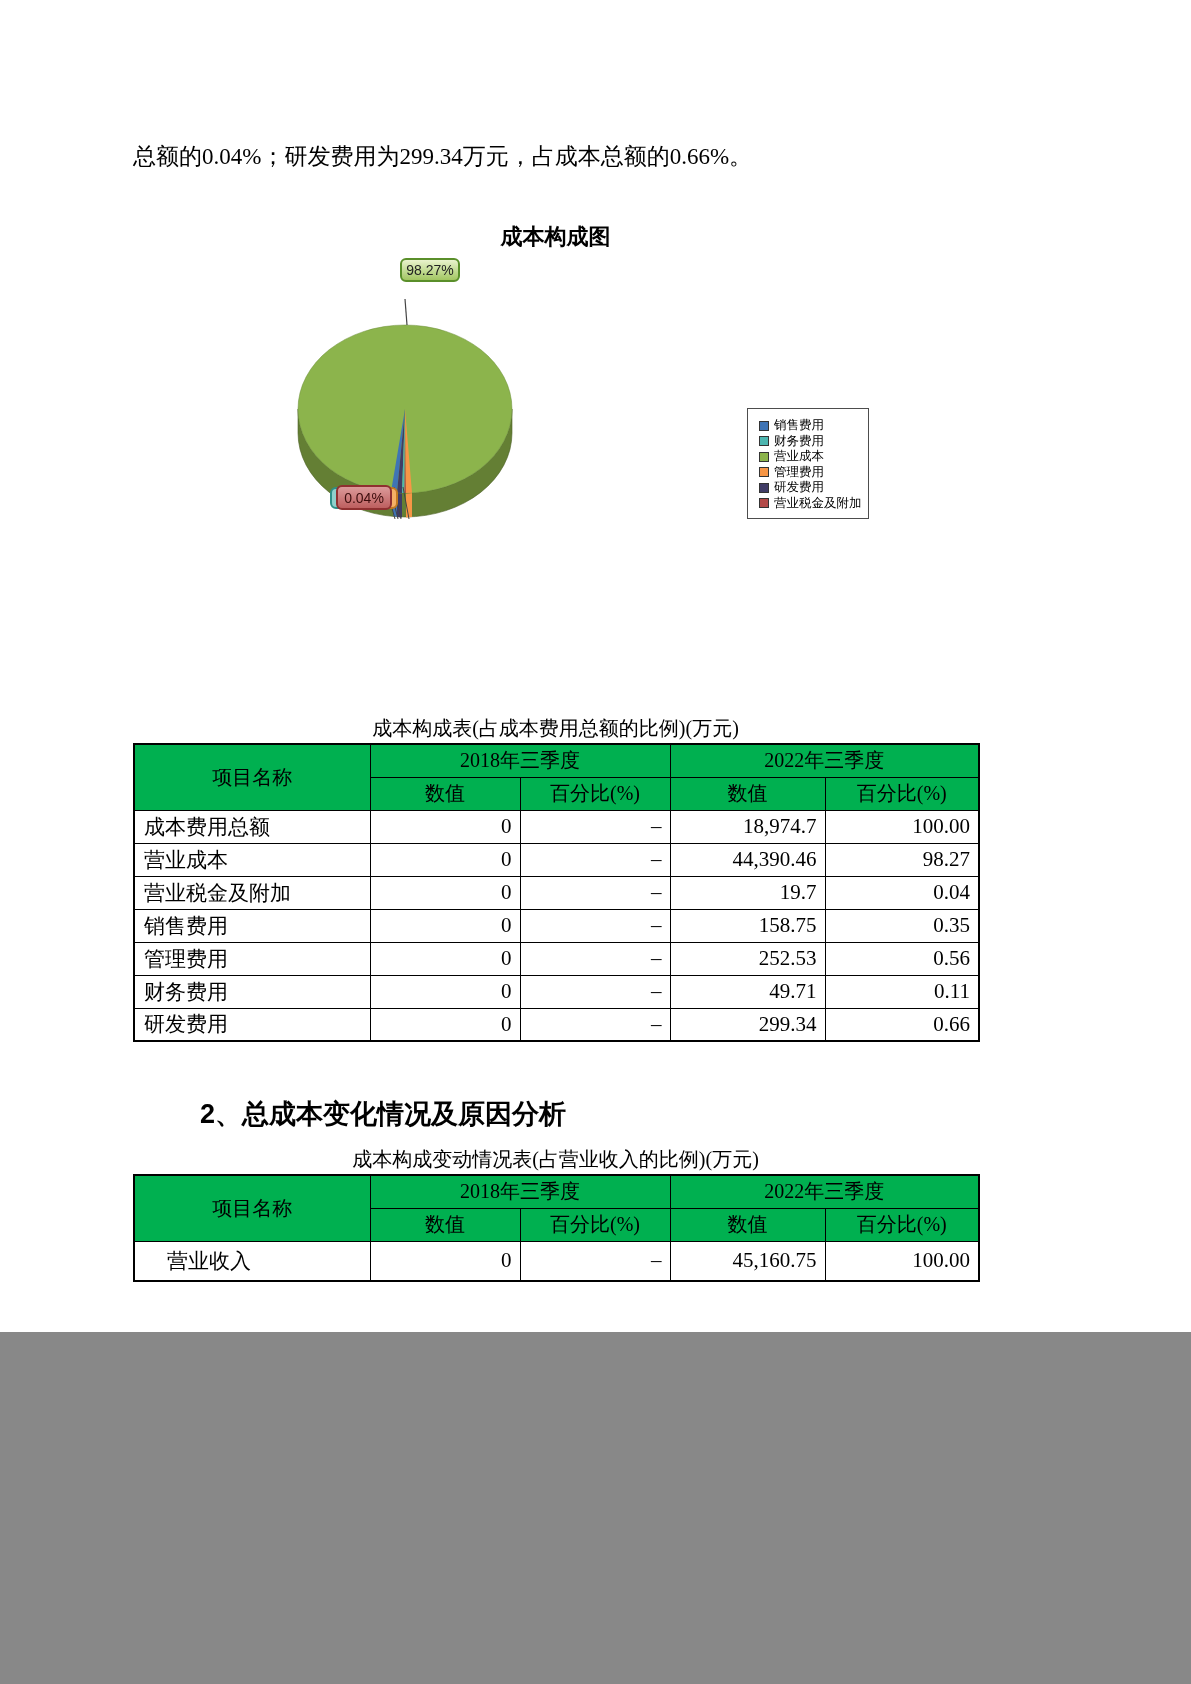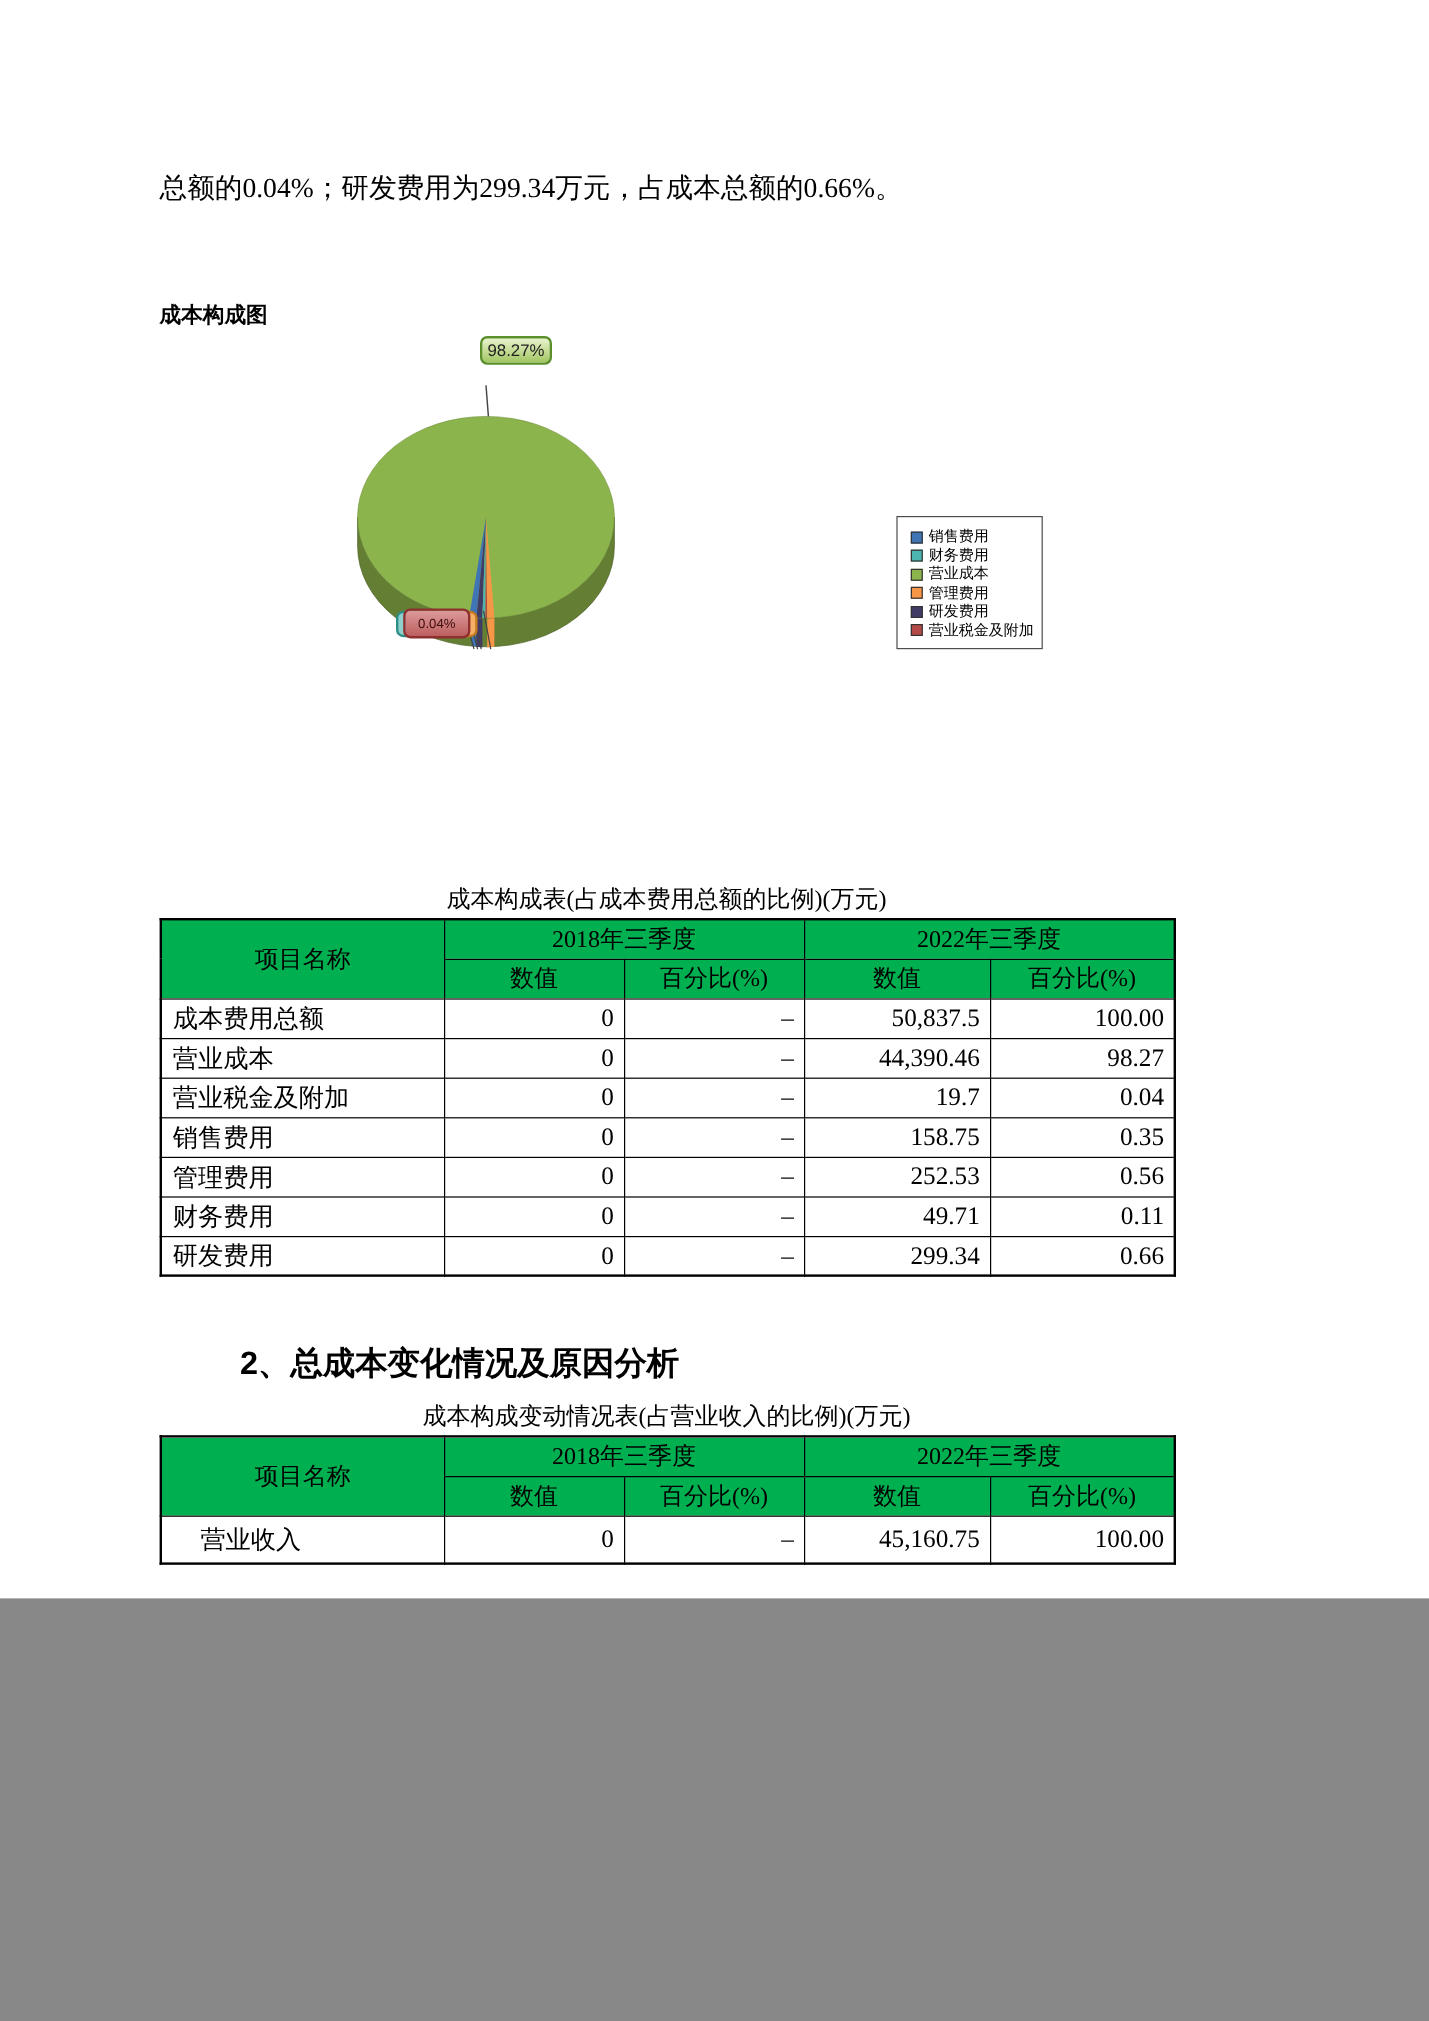--- a/index.html
+++ b/index.html
@@ -6,35 +6,35 @@
   body { background:#888; font-family:"Liberation Serif", serif; }
   .page {
     position:relative; width:1191px; height:1332px; margin:0 auto;
     background:#ffffff; overflow:hidden;
     padding:0 213px 0 133px; color:#000;
   }
   
   .intro { margin-top:140px; font-size:23px; line-height:34px; }
 
   
-  .chart-title { margin-top:76px; font-size:18px; font-weight:bold; font-family:"Liberation Sans",sans-serif; }
+  .chart-title { margin-top:48px; text-align:center; font-size:22px; font-weight:bold; font-family:"Liberation Sans",sans-serif; }
   .chart-area { position:relative; margin-top:0; height:330px; }
   .pie-svg { position:absolute; left:152px; top:1px; }
   .callout-top {
     position:absolute; left:267px; top:6px; width:60px; height:24px;
     background:linear-gradient(#e9f3cd, #a2c662); border:2px solid #5a8f2a; border-radius:6px;
     font-family:"Liberation Sans",sans-serif; font-size:14px; color:#222;
     display:flex; align-items:center; justify-content:center;
   }
   .callout-bottom-cluster { position:absolute; left:197px; top:233px; width:70px; height:27px; }
   .pill { position:absolute; border-radius:6px; }
   .pill-teal  { left:0;  top:2px; width:54px; height:22px; background:#8fd0cc; border:2px solid #2e8f88; }
   .pill-orange{ left:16px; top:2px; width:52px; height:22px; background:#f5b066; border:2px solid #c47a20; }
   .pill-red   { left:6px; top:0;  width:56px; height:25px; background:linear-gradient(#dc9a9a,#bd5f5f); border:2px solid #8f3030;
-                font-family:"Liberation Sans",sans-serif; font-size:11px; color:#3d0d0d;
+                font-family:"Liberation Sans",sans-serif; font-size:14px; color:#3d0d0d;
                 display:flex; align-items:center; justify-content:center; }
   .legend {
     position:absolute; left:614px; top:156px; width:122px;
     background:#fff; border:1px solid #4d4d4d; padding:9px 9px 7px 11px;
     font-family:"Liberation Sans",sans-serif; font-size:12.5px;
   }
   .legend-item { display:flex; align-items:center; height:15.5px; white-space:nowrap; }
   .legend-swatch { width:10px; height:10px; border:1px solid #333; margin-right:5px; flex:0 0 auto; }
 
   
@@ -146,21 +146,21 @@
     <tr>
       <td class="hdr">数值</td>
       <td class="hdr">百分比(%)</td>
       <td class="hdr">数值</td>
       <td class="hdr">百分比(%)</td>
     </tr>
     <tr>
       <td class="name">成本费用总额</td>
       <td class="num">0</td>
       <td class="num">–</td>
-      <td class="num">50,837.5</td>
+      <td class="num">18,974.7</td>
       <td class="num">100.00</td>
     </tr>
     <tr>
       <td class="name">营业成本</td>
       <td class="num">0</td>
       <td class="num">–</td>
       <td class="num">44,390.46</td>
       <td class="num">98.27</td>
     </tr>
     <tr>

